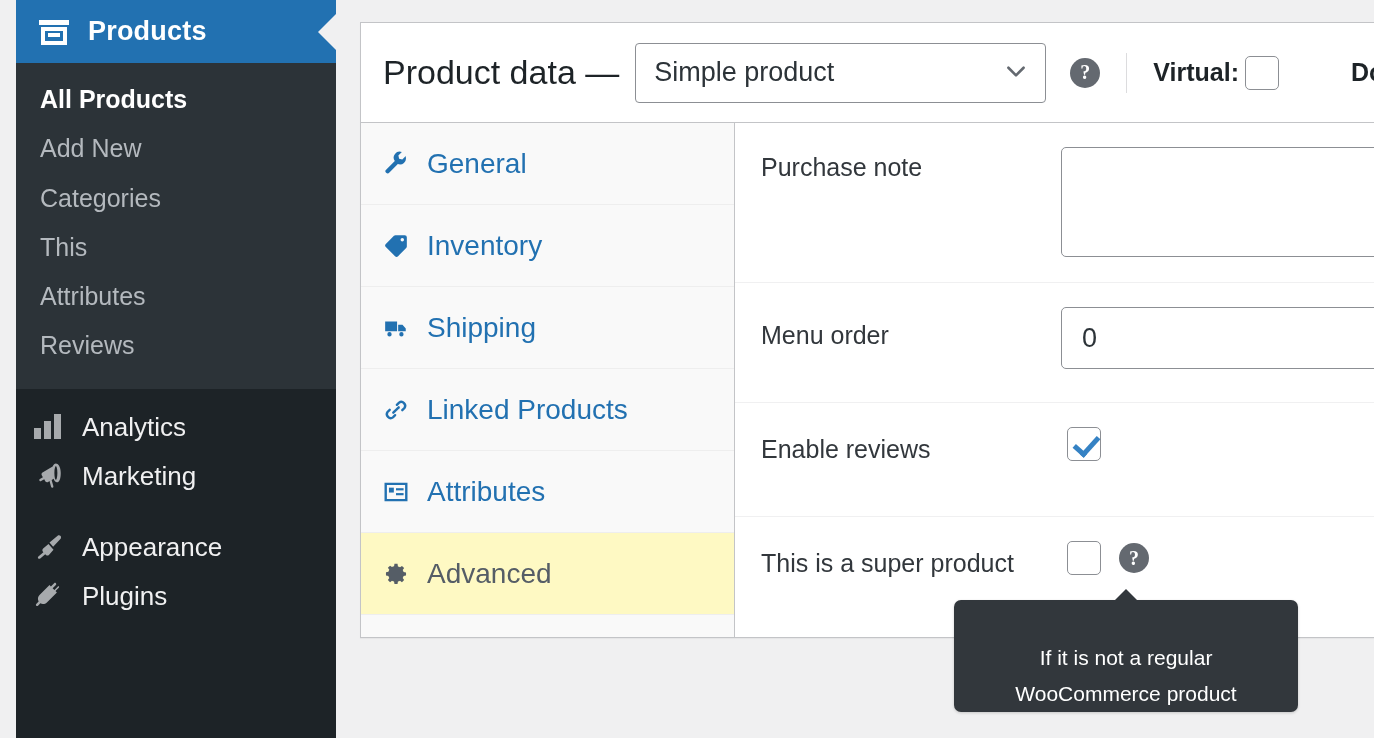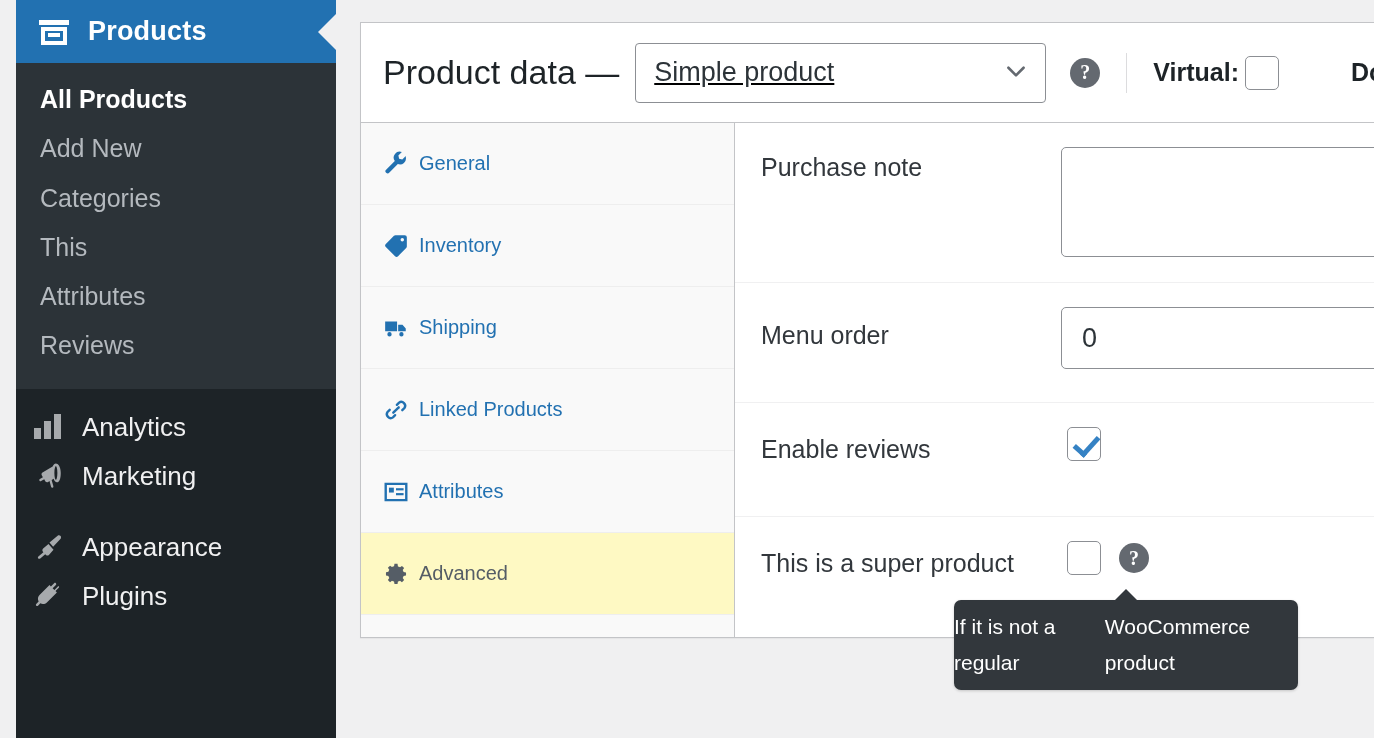--- a/index.html
+++ b/index.html
@@ -113,21 +113,20 @@
   }
   .type-select {
     margin-left: 16px;
     width: 435px; height: 60px;
     border: 1px solid #8c8f94;
     border-radius: 4px;
     background: #fff;
     display: flex; align-items: center;
     padding: 0 16px 0 18px;
     position: relative;
-    text-decoration: underline;
   }
   .type-select .val { font-size: 27px; color: #2c3338; flex: 1; }
   .chev { width: 26px; height: 26px; flex: none; }
   .help-dot {
     width: 30px; height: 30px; border-radius: 50%;
     background: #646970; color: #fff;
     font-size: 20px; font-weight: bold;
     display: flex; align-items: center; justify-content: center;
     margin-left: 24px; flex: none;
     font-family: "Liberation Serif", serif;
@@ -156,21 +155,21 @@
     background: #f9f9f9;
     border-right: 1px solid #c3c4c7;
   }
   .tab {
     display: flex; align-items: center;
     height: 82px;
     padding-left: 22px;
     border-bottom: 1px solid #eeeeee;
     text-decoration: none;
   }
-  .tab .tlabel { font-size: 20px; color: #2271b1; margin-left: 10px; }
+  .tab .tlabel { font-size: 28px; color: #2271b1; margin-left: 18px; }
   .tab.active { background: #fef9c3; }
   .tab.active .tlabel { color: #555d66; }
   .tab-icon { width: 26px; height: 26px; flex: none; display:block; }
 
   
   .fields { flex: 1; min-width: 0; }
   .field-row {
     display: flex; align-items: flex-start;
     border-bottom: 1px solid #f0f0f1;
     padding: 24px 0 24px 26px;
@@ -201,26 +200,26 @@
     display: flex; align-items: center;
     padding-left: 20px;
     font-size: 27px; color: #2c3338;
   }
   .row-inline { display: flex; align-items: center; }
 
   
   #tooltip {
     position: absolute;
     left: 954px; top: 600px;
-    width: 344px; height: 90px;
+    width: 344px; height: 112px;
     background: #32373c;
     border-radius: 7px;
     color: #fff;
     font-size: 21px;
-    display: flex; flex-direction: row;
+    display: flex; flex-direction: column;
     align-items: center; justify-content: flex-end;
     line-height: 1.72;
     z-index: 20;
     box-shadow: 0 1px 3px rgba(0,0,0,.18);
   }
   #tooltip::before {
     content: ""; position: absolute;
     top: -11px; left: 50%; transform: translateX(-50%);
     border-left: 12px solid transparent;
     border-right: 12px solid transparent;

